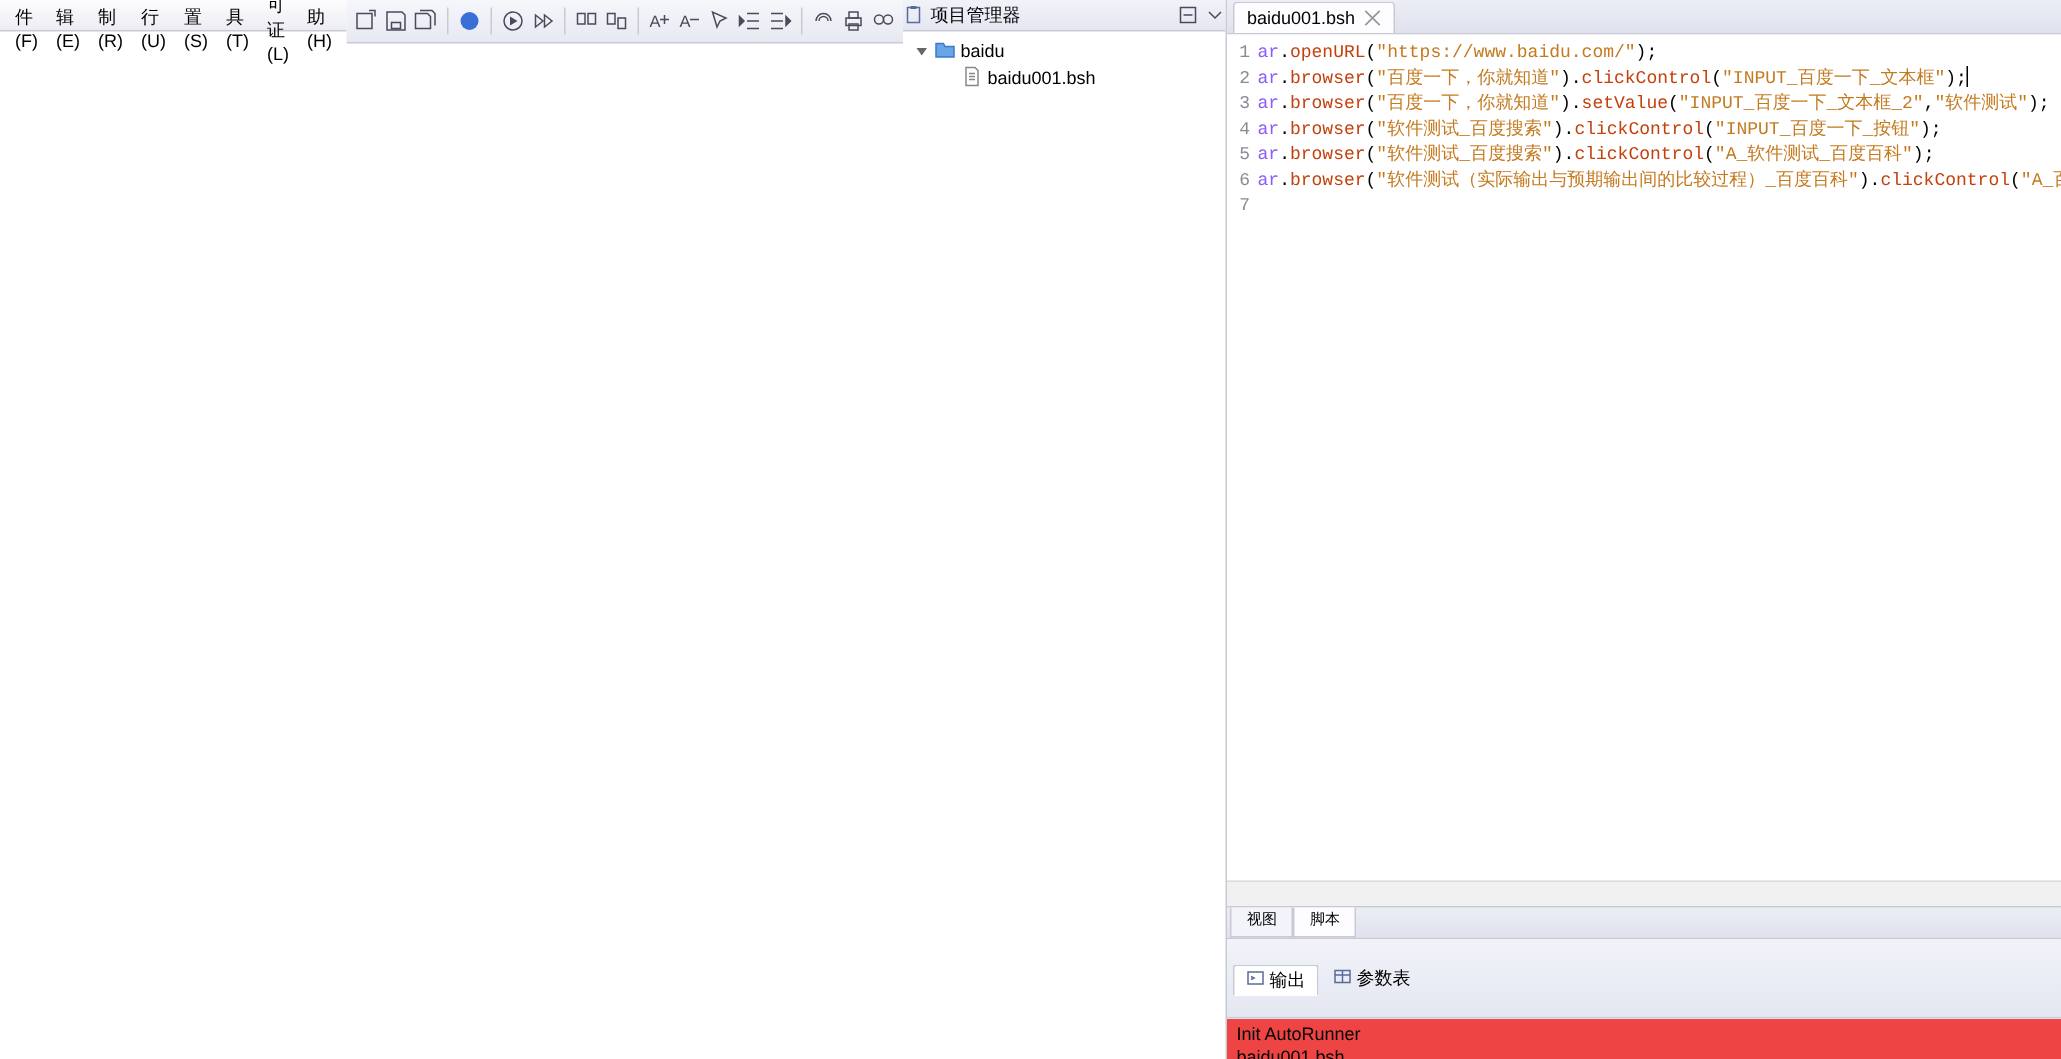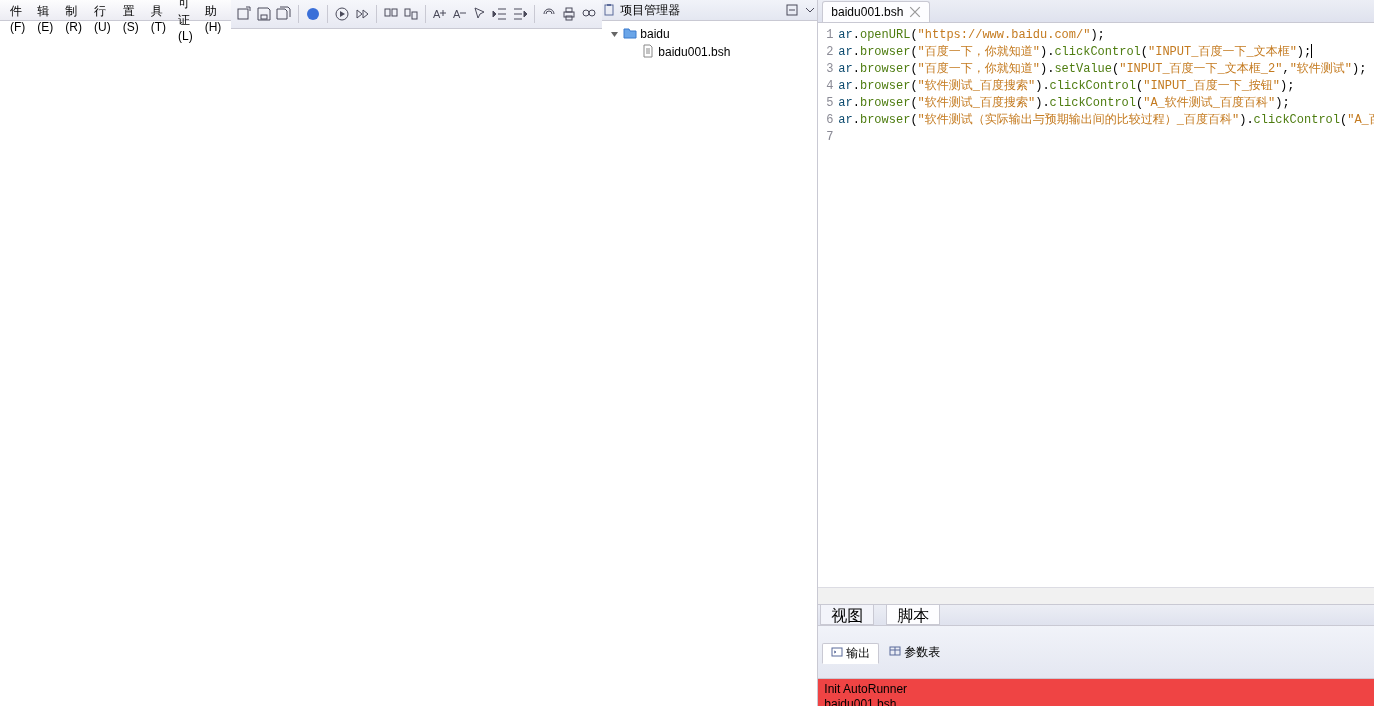--- a/index.html
+++ b/index.html
@@ -24,28 +24,28 @@
 .folder-icn svg,.file-icn svg{width:14px;height:14px}
 .center{flex:1;display:flex;flex-direction:column;min-width:0}
 .ed-tabbar{display:flex;align-items:flex-end;height:22px;background:linear-gradient(#eceef5,#dfe2ee);border-bottom:1px solid #c9c9d3;padding-left:4px}
 .ed-tab{display:flex;align-items:center;height:20px;padding:0 8px;background:#fdfdff;border:1px solid #c9c9d3;border-bottom:none;border-radius:3px 3px 0 0;gap:6px;cursor:default}
 .ed-tab .close{width:12px;height:12px;display:flex;align-items:center;justify-content:center;color:#888}
 .editor{flex:1;display:flex;overflow:auto;font-family:Consolas,"Courier New",monospace;font-size:12px;line-height:17px;background:#fff}
 .gutter{width:18px;text-align:right;color:#8a8a95;padding-top:4px;user-select:none}
 .gutter div{height:17px;padding-right:3px}
 .code{flex:1;padding:4px 0 0 2px;white-space:pre;color:#000}
 .code div{height:17px}
-.tk-obj{color:#0c4a6e}
+.tk-obj{color:#8b5cf6}
 .tk-dot{color:#000}
-.tk-fn{color:#4d7c0f}
+.tk-fn{color:#c2410c}
 .tk-str{color:#c47a1f}
 .tk-pn{color:#000}
 .cursor{display:inline-block;width:1px;height:14px;background:#000;vertical-align:middle;margin-bottom:2px}
 .bot-tabs{display:flex;align-items:flex-end;height:20px;background:linear-gradient(#eceef5,#dfe2ee);border-top:1px solid #c9c9d3;padding-left:2px}
-.bot-tab{height:18px;padding:1px 10px 0;border:1px solid #c9c9d3;border-top:none;background:#f3f4fa;margin-right:12px;cursor:default;font-size:16px}
+.bot-tab{height:18px;padding:1px 10px 0;border:1px solid #c9c9d3;border-top:none;background:#f3f4fa;margin-right:0;cursor:default;font-size:10px}
 .bot-tab.active{background:#fdfdff}
 .out-panel{height:80px;display:flex;flex-direction:column;border-top:1px solid #c9c9d3}
 .out-head{display:flex;align-items:center;height:20px;padding:16px 4px;background:linear-gradient(#f1f3f9,#e4e7f1);border-bottom:1px solid #c9c9d3;gap:2px}
 .out-tab{display:flex;align-items:center;gap:3px;padding:1px 8px;cursor:default}
 .out-tab.active{background:#fff;border:1px solid #c9c9d3;border-bottom-color:#fff;border-radius:2px 2px 0 0;position:relative;top:1px}
 .out-body{flex:1;padding:3px 6px;font-size:12px;overflow:auto;background:#ef4444}
 .out-body div{height:15px}
 .hscroll{height:16px;background:#f1f1f1;border-top:1px solid #dcdce3}
 .rec-dot{width:12px;height:12px;border-radius:50%;background:#3a6fd8}
 </style>

